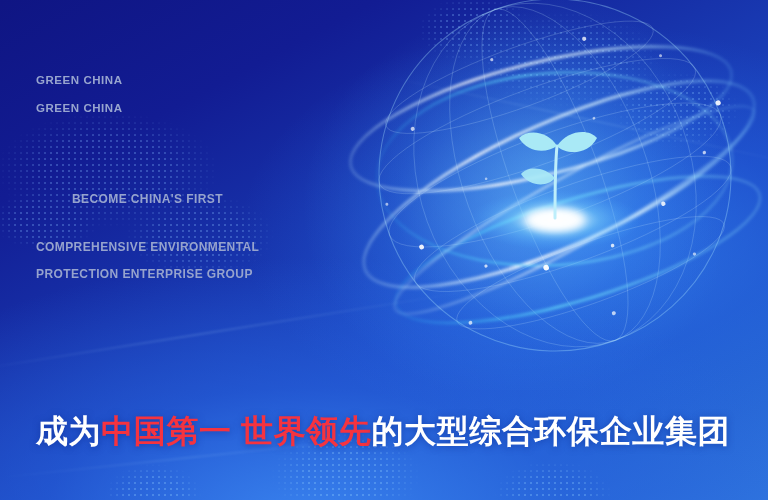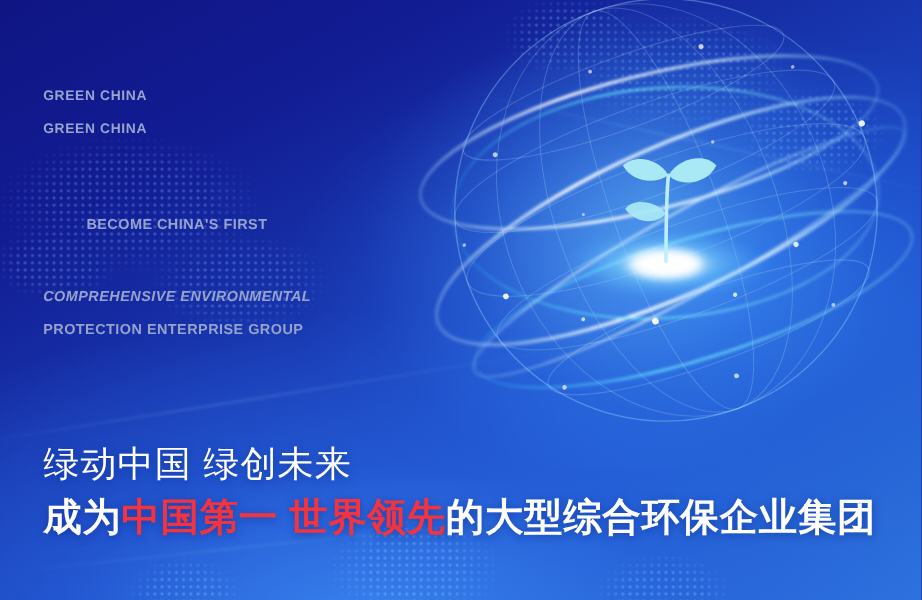--- a/index.html
+++ b/index.html
@@ -62,23 +62,23 @@
     position:absolute; left:36px;
     color:#98a5cf; font-size:11.5px; font-weight:bold; letter-spacing:.55px; white-space:nowrap;
   }
   .eyebrow.e0{ top:74px; }
   .eyebrow.e1{ top:102px; }
 
   .stmt{
     position:absolute; left:36px;
     color:#96a3cd; font-size:12px; font-weight:bold; letter-spacing:.4px; white-space:nowrap;
   }
-  .stmt.s0{ top:180px;padding-left:36px; }
+  .stmt.s0{ top:192px;padding-left:36px; }
   .stmt.s1{ top:213px; }
-  .stmt.s2{ top:240px;font-style:italic; }
+  .stmt.s2{ top:240px; }
   .stmt.s3{ top:267px; }
 
   .headline1{
     position:absolute; left:36px; top:367px;
     font-size:30px; color:#ffffff; letter-spacing:1px; white-space:nowrap;
     text-shadow:0 1px 7px rgba(10,40,140,.55);
   }
   .headline2{
     position:absolute; left:36px; top:410px;
     font-size:32px; font-weight:bold; color:#ffffff; letter-spacing:.6px; white-space:nowrap;
@@ -192,17 +192,16 @@
     </svg>
   </div>
 
   <div class="eyebrow e0">GREEN CHINA</div>
   <div class="eyebrow e1">GREEN CHINA</div>
 
   <div class="stmt s0">BECOME CHINA'S FIRST</div>
   <div class="stmt s2">COMPREHENSIVE ENVIRONMENTAL</div>
   <div class="stmt s3">PROTECTION ENTERPRISE GROUP</div>
 
-  <div class="headline1">绿动中国 绿创未来</div>
 
   <div class="headline2"><span>成为</span><span class="hl-red">中国第一 世界领先</span><span>的大型综合环保企业集团</span></div>
 
 </div>
 
 </body></html>

